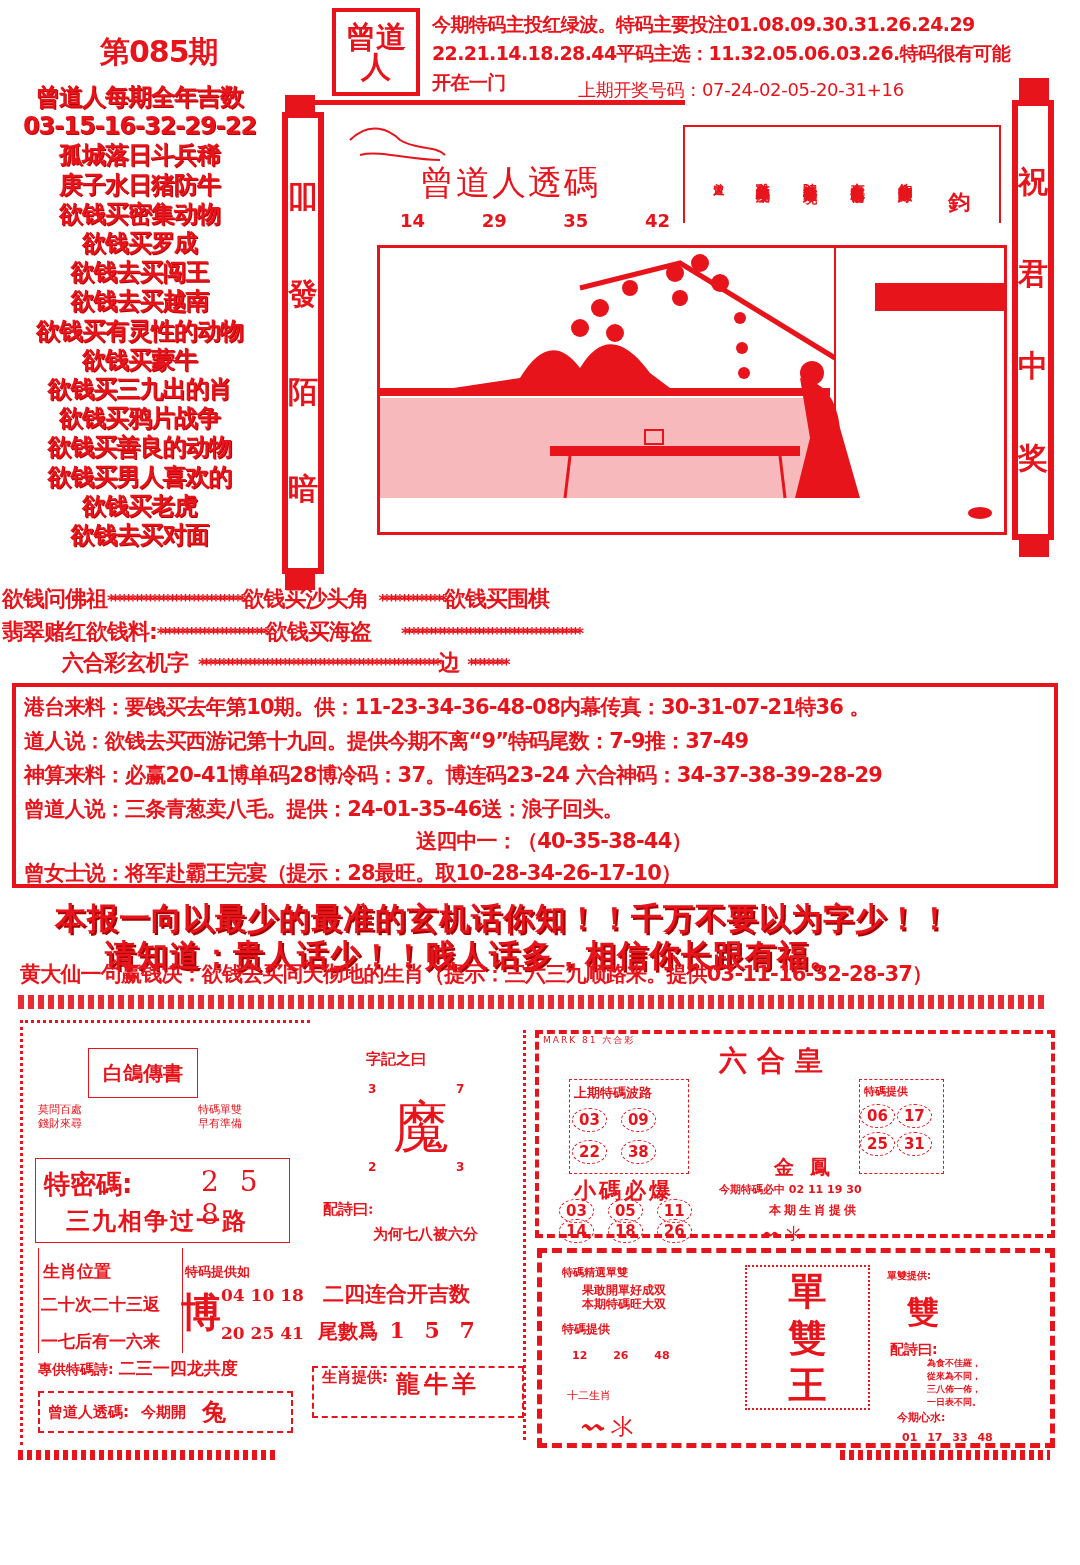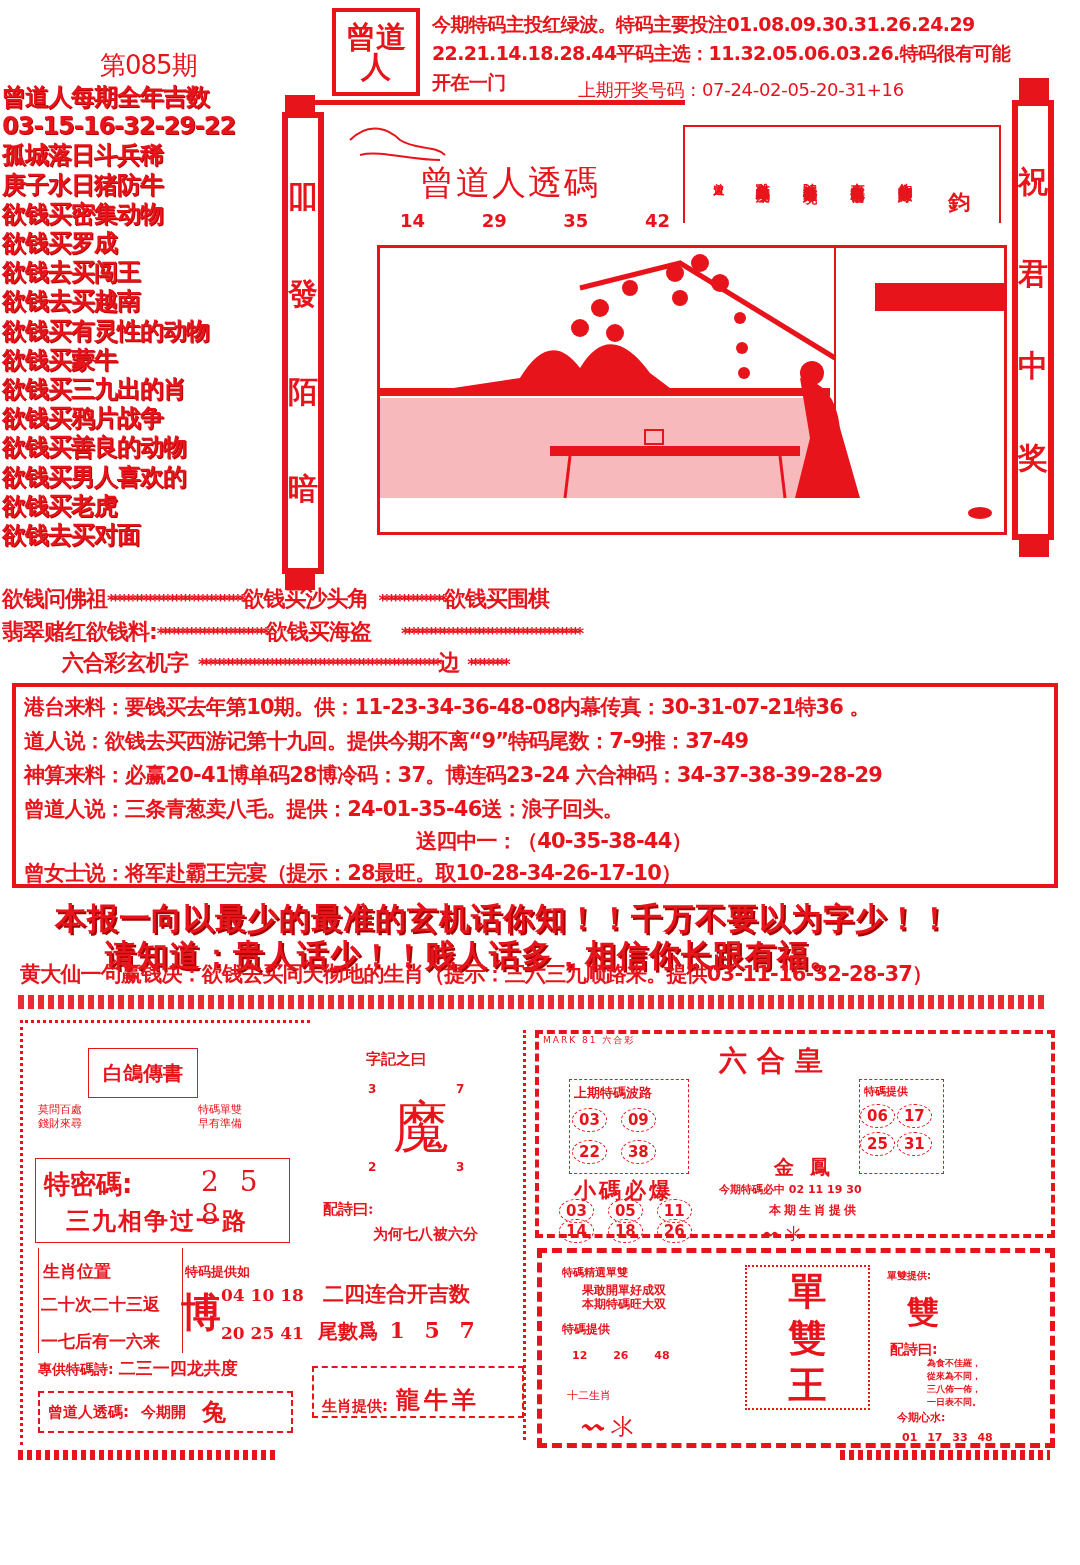--- a/index.html
+++ b/index.html
@@ -5,32 +5,32 @@
   html,body{margin:0;padding:0;background:#fff;}
   body{width:1080px;height:1565px;position:relative;overflow:hidden;
        font-family:"DejaVu Sans","Liberation Sans",sans-serif;color:#e8141c;}
   .abs{position:absolute;}
   .b{font-weight:bold;}
   .thin{border:1px solid #e8141c;box-sizing:border-box;}
   .dots{border:2px dotted #e8141c;box-sizing:border-box;}
   .dash{border:2px dashed #e8141c;box-sizing:border-box;}
 
   
-  #issue{left:100px;top:32px;font-size:26px;font-weight:normal;letter-spacing:-1px;margin-top:16px;}
+  #issue{left:100px;top:32px;font-size:30px;font-weight:bold;letter-spacing:-1px;}
   #seal{left:332px;top:8px;width:88px;height:88px;border:4px solid #e8141c;display:flex;
         align-items:center;justify-content:center;font-size:30px;line-height:30px;font-weight:bold;
         text-align:center;box-sizing:border-box;}
   #headline{left:432px;top:10px;width:640px;font-size:19px;font-weight:bold;line-height:29px;letter-spacing:-0.6px;}
   #lastdraw{left:572px;top:78px;font-size:18px;background:#fff;padding:0 6px;letter-spacing:-0.3px;}
   #topbar{left:300px;top:100px;width:385px;height:5px;background:#e8141c;}
 
   
   #leftcol{left:2px;top:83px;width:275px;}
   #leftcol .l{font-size:24px;font-weight:bold;line-height:29.2px;white-space:nowrap;letter-spacing:-1px;
-              text-shadow:1px 1px 0 #b00;}
+              text-shadow:1px 1px 0 #b00;text-align:center;}
 
   
   .scroll{width:42px;box-sizing:border-box;border:6px solid #e8141c;background:#fff;display:flex;flex-direction:column;
           align-items:center;justify-content:space-around;padding:30px 0;}
   .scroll span{font-size:30px;font-weight:bold;line-height:34px;}
   .cap{background:#e8141c;height:22px;width:30px;}
   #scrollL{left:282px;top:112px;height:462px;}
   #capL1{left:285px;top:95px;}#capL2{left:285px;top:568px;}
   #scrollR{left:1012px;top:100px;height:440px;}
   #capR1{left:1019px;top:78px;}#capR2{left:1019px;top:535px;}
@@ -233,21 +233,21 @@
   <div class="abs" style="left:85px;top:60px;font-size:56px;font-family:'DejaVu Serif',serif">魔</div>
   <div class="abs b" style="left:60px;top:130px;font-size:12px">2</div>
   <div class="abs b" style="left:148px;top:130px;font-size:12px">3</div>
   <div class="abs b" style="left:15px;top:170px;font-size:15px;font-family:'DejaVu Serif',serif">配詩曰:</div>
   <div class="abs b" style="left:65px;top:195px;font-size:15px">为何七八被六分</div>
   <div class="abs b" style="left:15px;top:250px;font-size:21px;white-space:nowrap">二四连合开吉数</div>
   <div class="abs b" style="left:10px;top:287px;white-space:nowrap;font-family:'DejaVu Serif',serif">
     <span style="font-size:20px">尾數爲</span>
     <span style="font-size:22px;letter-spacing:6px;margin-left:6px">1 5 7</span>
   </div>
-  <div class="abs dash" style="left:4px;top:336px;width:212px;height:52px;display:flex;align-items:flex-end;padding-left:8px;white-space:nowrap">
+  <div class="abs dash" style="left:4px;top:336px;width:212px;height:52px;display:flex;align-items:flex-start;padding-left:8px;white-space:nowrap">
     <span class="b" style="font-size:15px">生肖提供:</span>
     <span class="b" style="font-size:24px;letter-spacing:4px;margin-left:8px;font-family:'DejaVu Serif',serif">龍牛羊</span>
   </div>
 </div>
 
 <div class="abs" id="panelC">
   <div class="abs" style="left:4px;top:0;font-size:9px;letter-spacing:2px;white-space:nowrap">MARK 81 六合彩</div>
   <div class="abs b" style="left:180px;top:8px;font-size:28px;letter-spacing:10px">六合皇</div>
   <div class="abs dash" style="left:30px;top:45px;width:120px;height:95px;border-width:1px">
     <div class="abs b" style="left:4px;top:4px;font-size:13px;white-space:nowrap">上期特碼波路</div>

